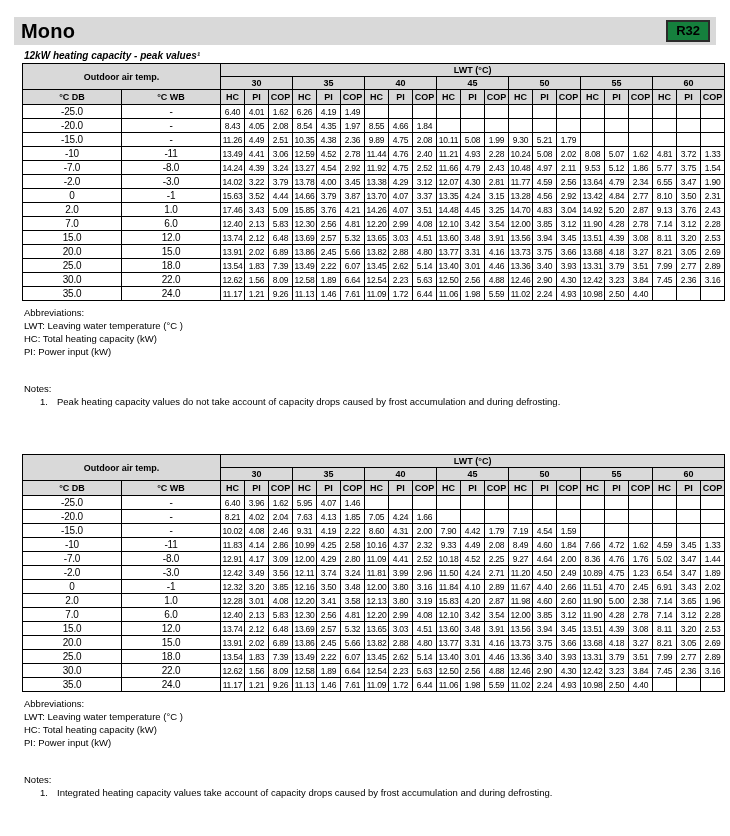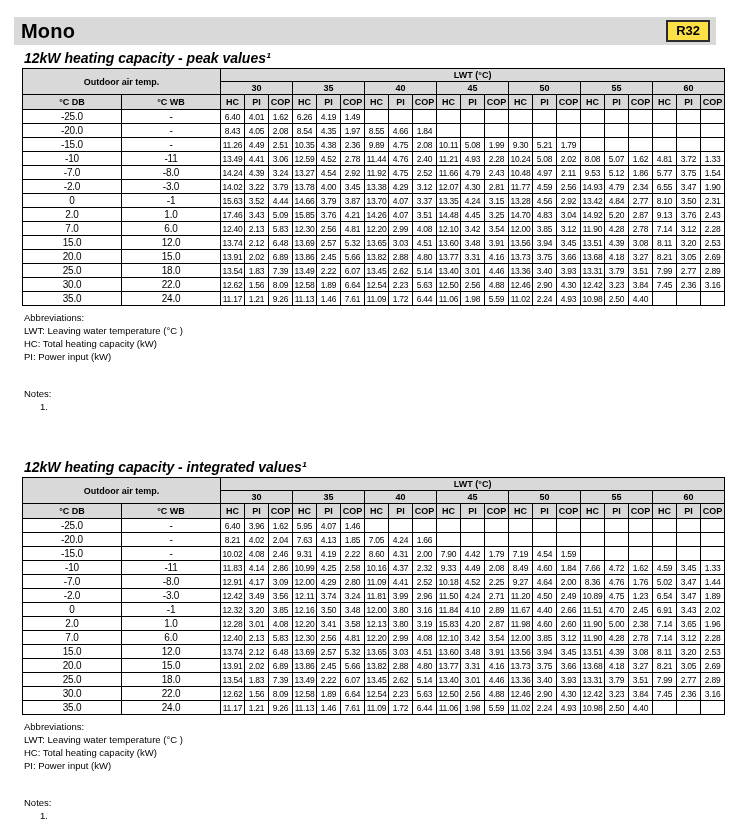--- a/index.html
+++ b/index.html
@@ -16,30 +16,30 @@
   
   .banner {
     background: #d9d9d9;
     height: 28px;
     display: flex; align-items: center; justify-content: space-between;
     padding: 0 4px 0 7px;
   }
   .banner-title { font-size: 20px; font-weight: bold; letter-spacing: 0.2px; }
   .badge {
     border: 2px solid #2b2b2b;
-    background: #fde047;
+    background: #15803d;
     font-size: 13px; font-weight: bold;
     padding: 1px 8px 2px 8px;
     margin-right: 2px;
   }
 
   
   .section-title {
     font-style: italic; font-weight: bold;
-    font-size: 14px;
+    font-size: 10px;
     margin: 5px 0 2px 10px;
   }
   .section-2 { margin-top: 46px; }
 
   
   table.cap-table {
     border-collapse: collapse;
     table-layout: fixed;
     width: 702px;
     margin-left: 8px;
@@ -290,21 +290,21 @@
             <td>3.45</td>
             <td>13.38</td>
             <td>4.29</td>
             <td>3.12</td>
             <td>12.07</td>
             <td>4.30</td>
             <td>2.81</td>
             <td>11.77</td>
             <td>4.59</td>
             <td>2.56</td>
-            <td>14.93</td>
+            <td>13.64</td>
             <td>4.79</td>
             <td>2.34</td>
             <td>6.55</td>
             <td>3.47</td>
             <td>1.90</td>
           </tr>
           <tr>
             <td class="lbl">0</td>
             <td class="lbl">-1</td>
             <td>15.63</td>
@@ -509,26 +509,26 @@
     <div class="abbr">
         <div>Abbreviations:</div>
         <div>LWT: Leaving water temperature (°C )</div>
         <div>HC: Total heating capacity (kW)</div>
         <div>PI: Power input (kW)</div>
       </div>
     <div class="notes">
       <div class="notes-heading">Notes:</div>
       <div class="note-item">
         <span class="note-num">1.</span>
+        <span class="note-text">Peak heating capacity values do not take account of capacity drops caused by frost accumulation and during defrosting.</span>
       </div>
     </div>
   </div>
 
   <div class="section section-2">
-    <div class="section-title">12kW heating capacity - integrated values¹</div>
     <table class="cap-table">
       <colgroup>
           <col style="width: 99px;">
           <col style="width: 99px;">
           <col style="width: 24px;">
           <col style="width: 24px;">
           <col style="width: 24px;">
           <col style="width: 24px;">
           <col style="width: 24px;">
           <col style="width: 24px;">
@@ -944,17 +944,18 @@
     <div class="abbr">
         <div>Abbreviations:</div>
         <div>LWT: Leaving water temperature (°C )</div>
         <div>HC: Total heating capacity (kW)</div>
         <div>PI: Power input (kW)</div>
       </div>
     <div class="notes">
       <div class="notes-heading">Notes:</div>
       <div class="note-item">
         <span class="note-num">1.</span>
+        <span class="note-text">Integrated heating capacity values take account of capacity drops caused by frost accumulation and during defrosting.</span>
       </div>
     </div>
   </div>
 
 </div>
 
 </body></html>

